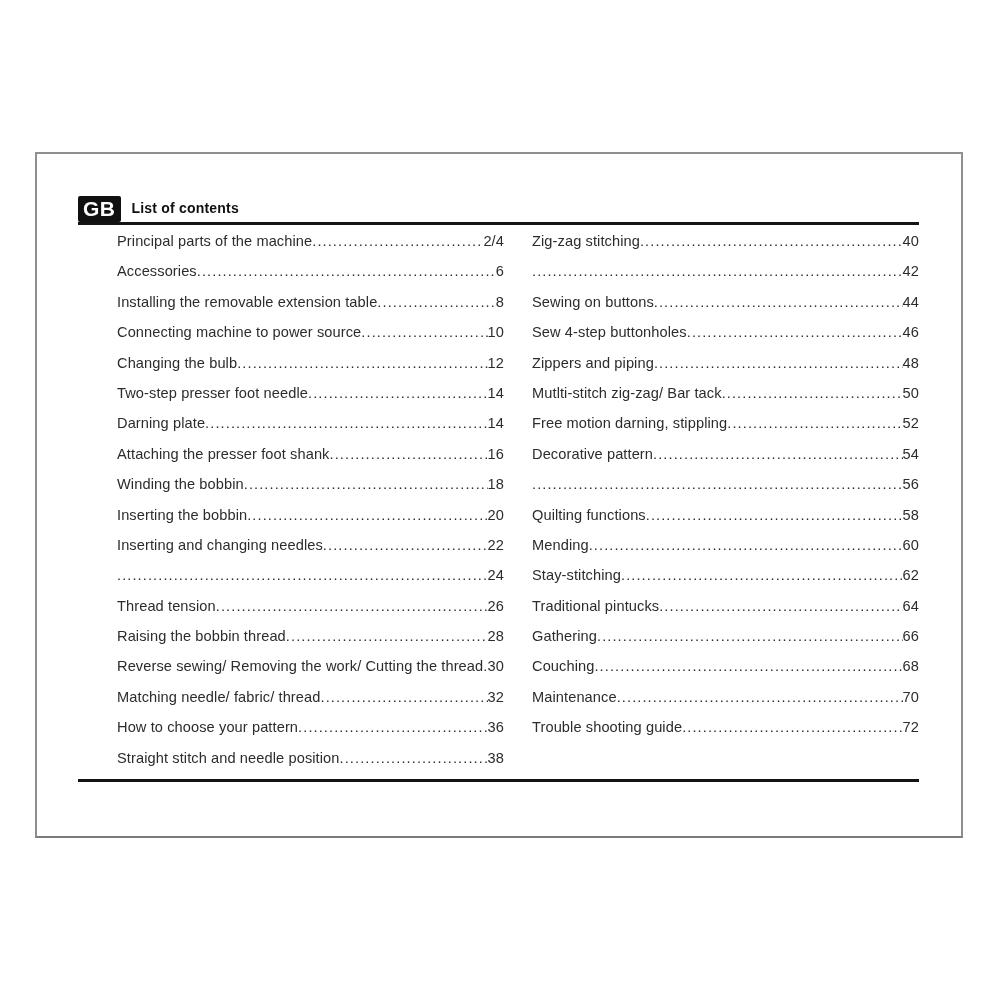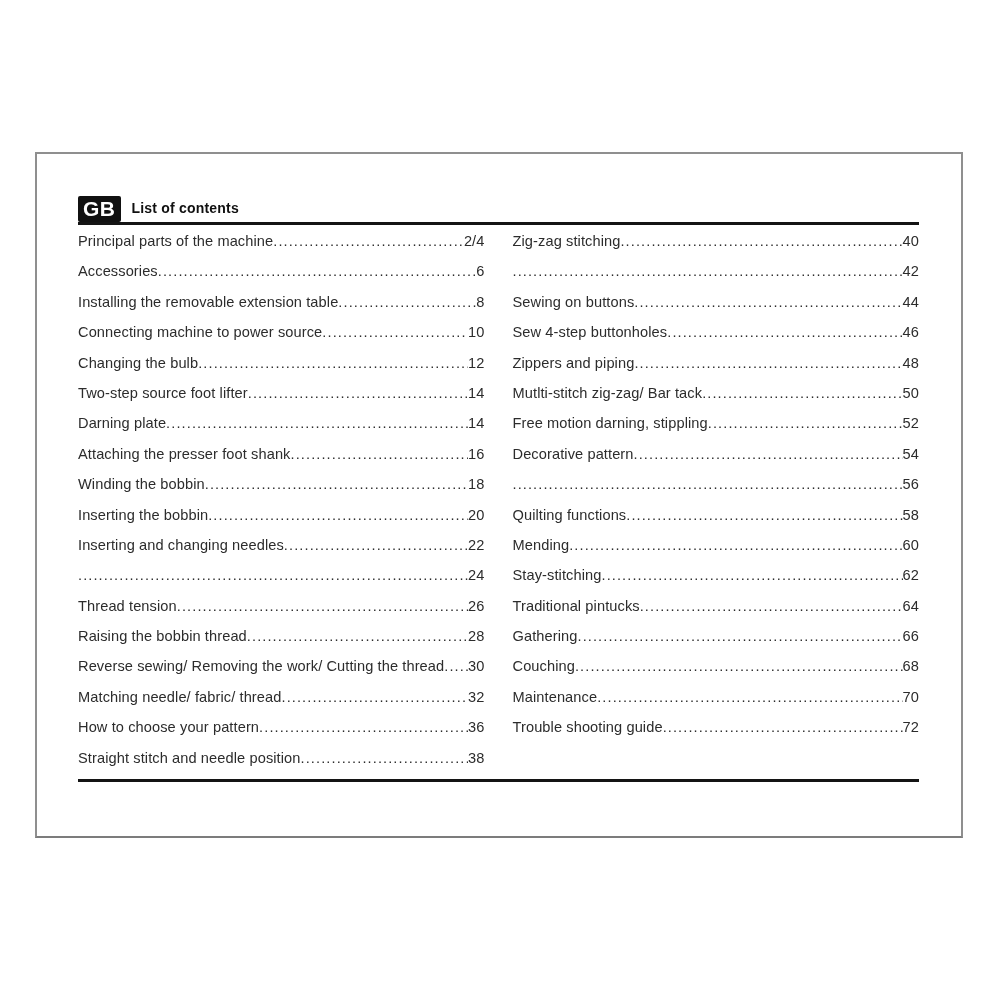--- a/index.html
+++ b/index.html
@@ -56,20 +56,21 @@
     font-weight: bold;
     color: #101010;
     letter-spacing: 0.2px;
     position: relative;
     top: -1px;
   }
   .columns {
     display: flex;
     gap: 28px;
     margin-top: 1px;
+    margin-left: 39px;
   }
   .col {
     flex: 1;
     min-width: 0;
   }
   .row {
     display: flex;
     align-items: baseline;
     line-height: 30.4px;
     height: 30.4px;
@@ -131,21 +132,21 @@
               <span class="label">Connecting machine to power source</span>
               <span class="dots">........................................................................................................................................................................................................</span>
               <span class="num">10</span>
             </div>
             <div class="row">
               <span class="label">Changing the bulb</span>
               <span class="dots">........................................................................................................................................................................................................</span>
               <span class="num">12</span>
             </div>
             <div class="row">
-              <span class="label">Two-step source foot lifter</span>
+              <span class="label">Two-step presser foot needle</span>
               <span class="dots">........................................................................................................................................................................................................</span>
               <span class="num">14</span>
             </div>
             <div class="row">
               <span class="label">Darning plate</span>
               <span class="dots">........................................................................................................................................................................................................</span>
               <span class="num">14</span>
             </div>
             <div class="row">
               <span class="label">Attaching the presser foot shank</span>

